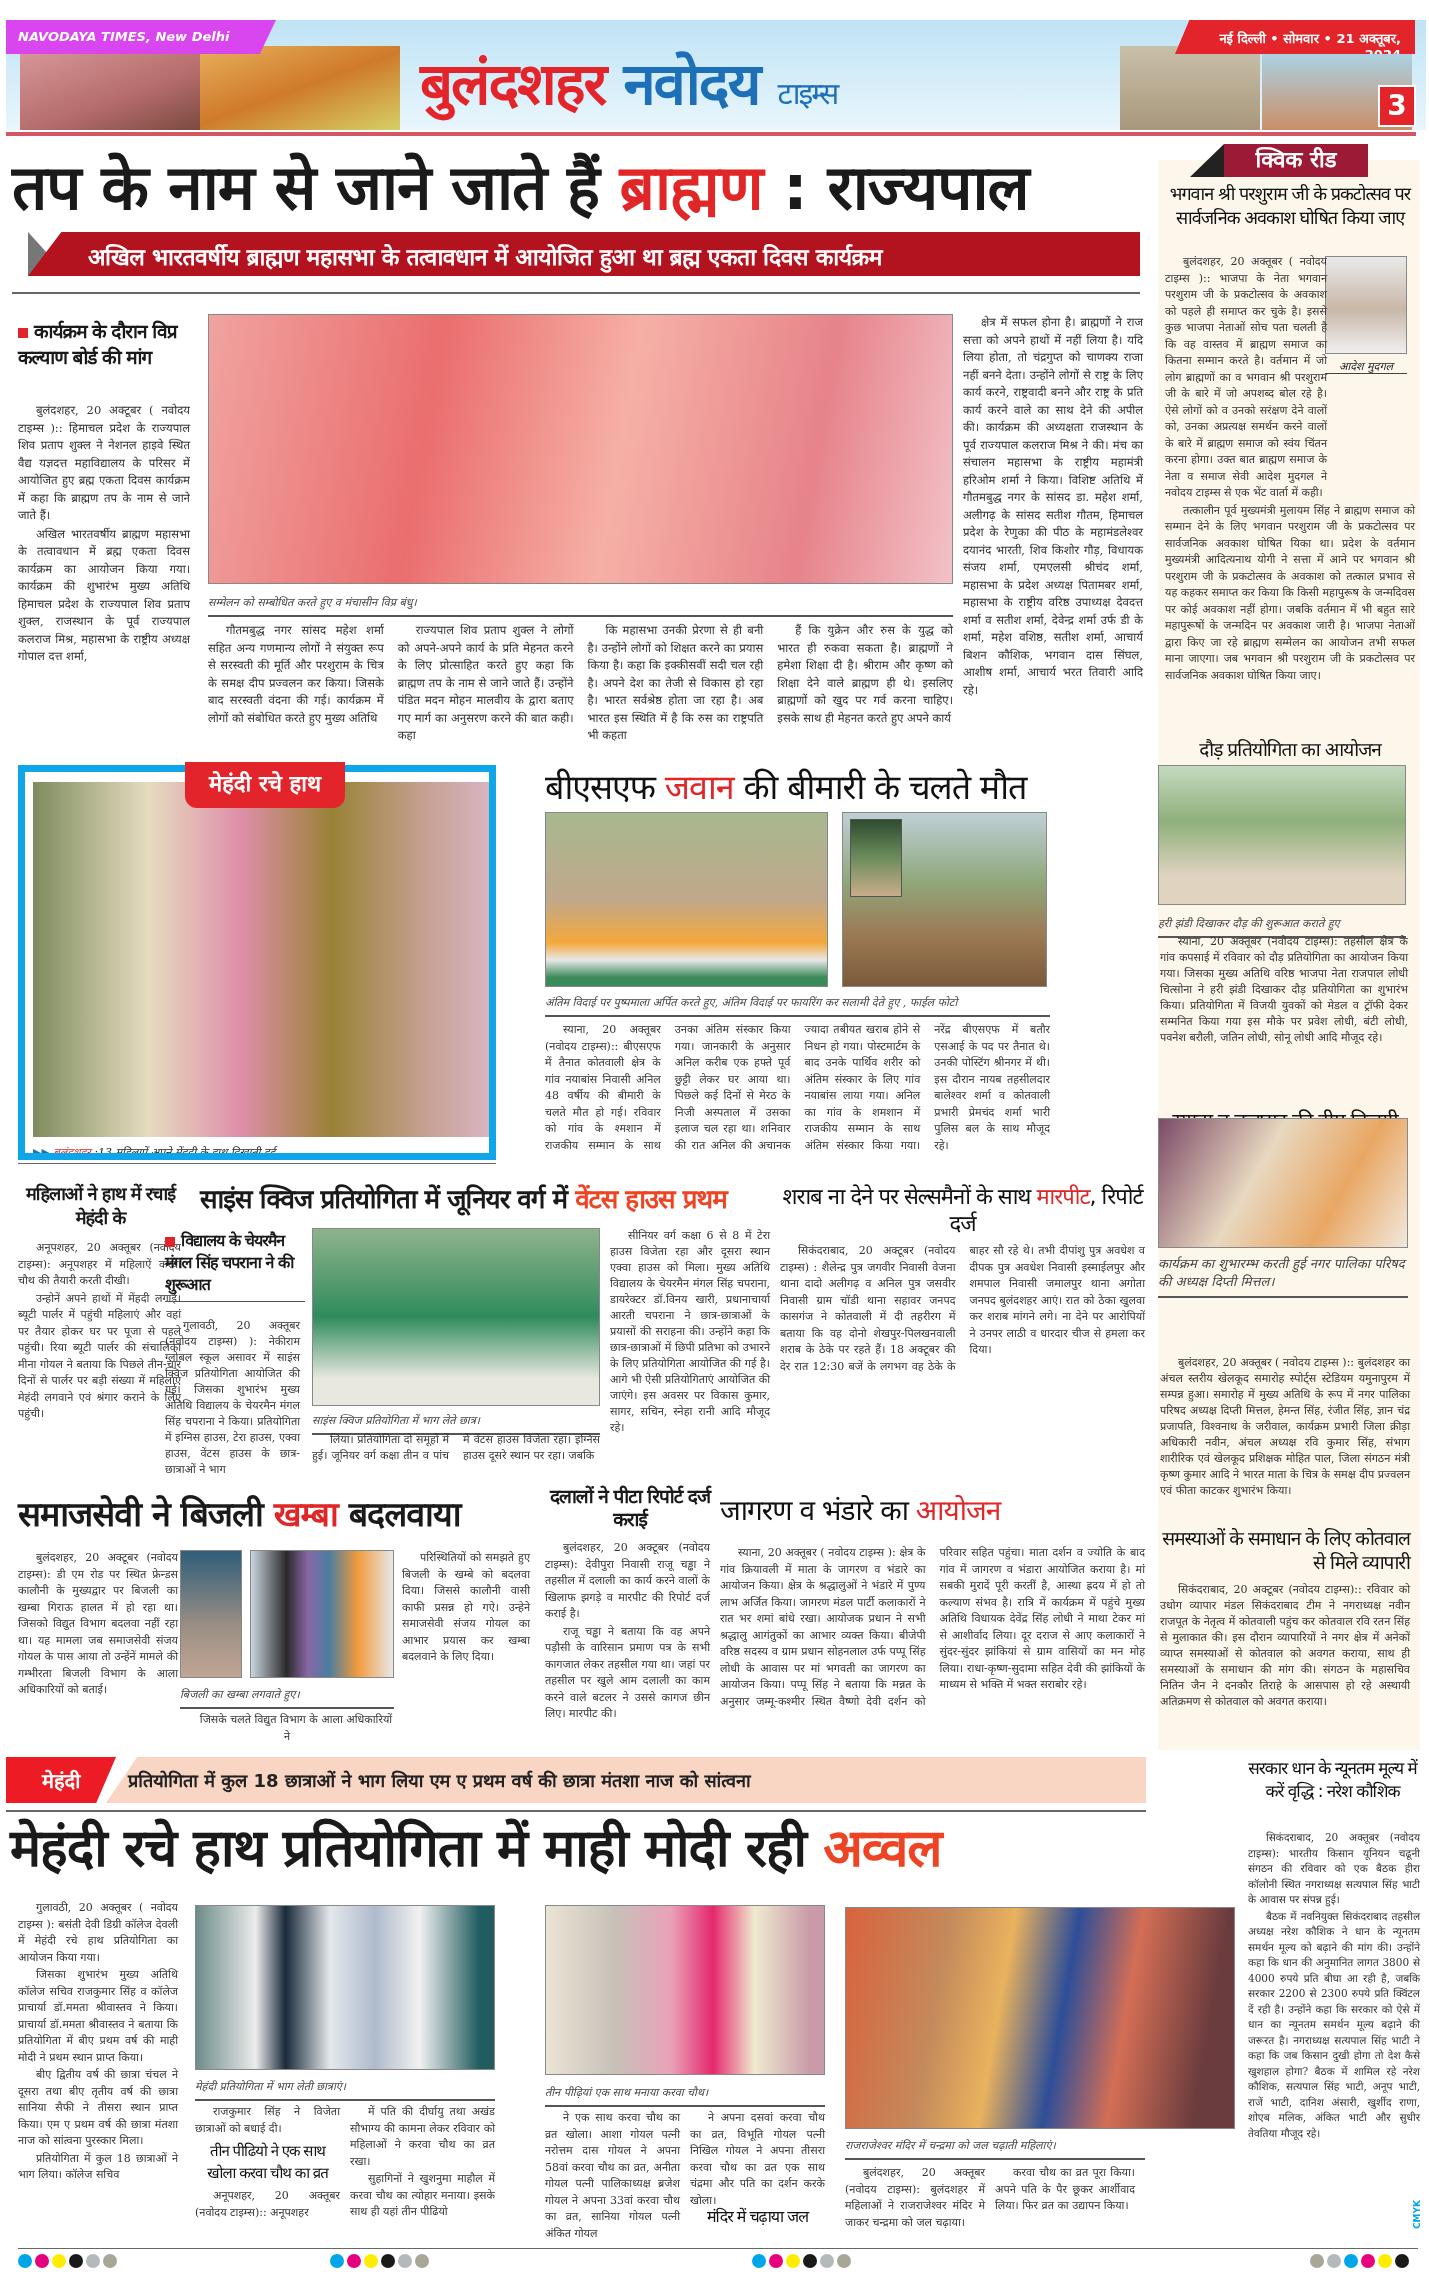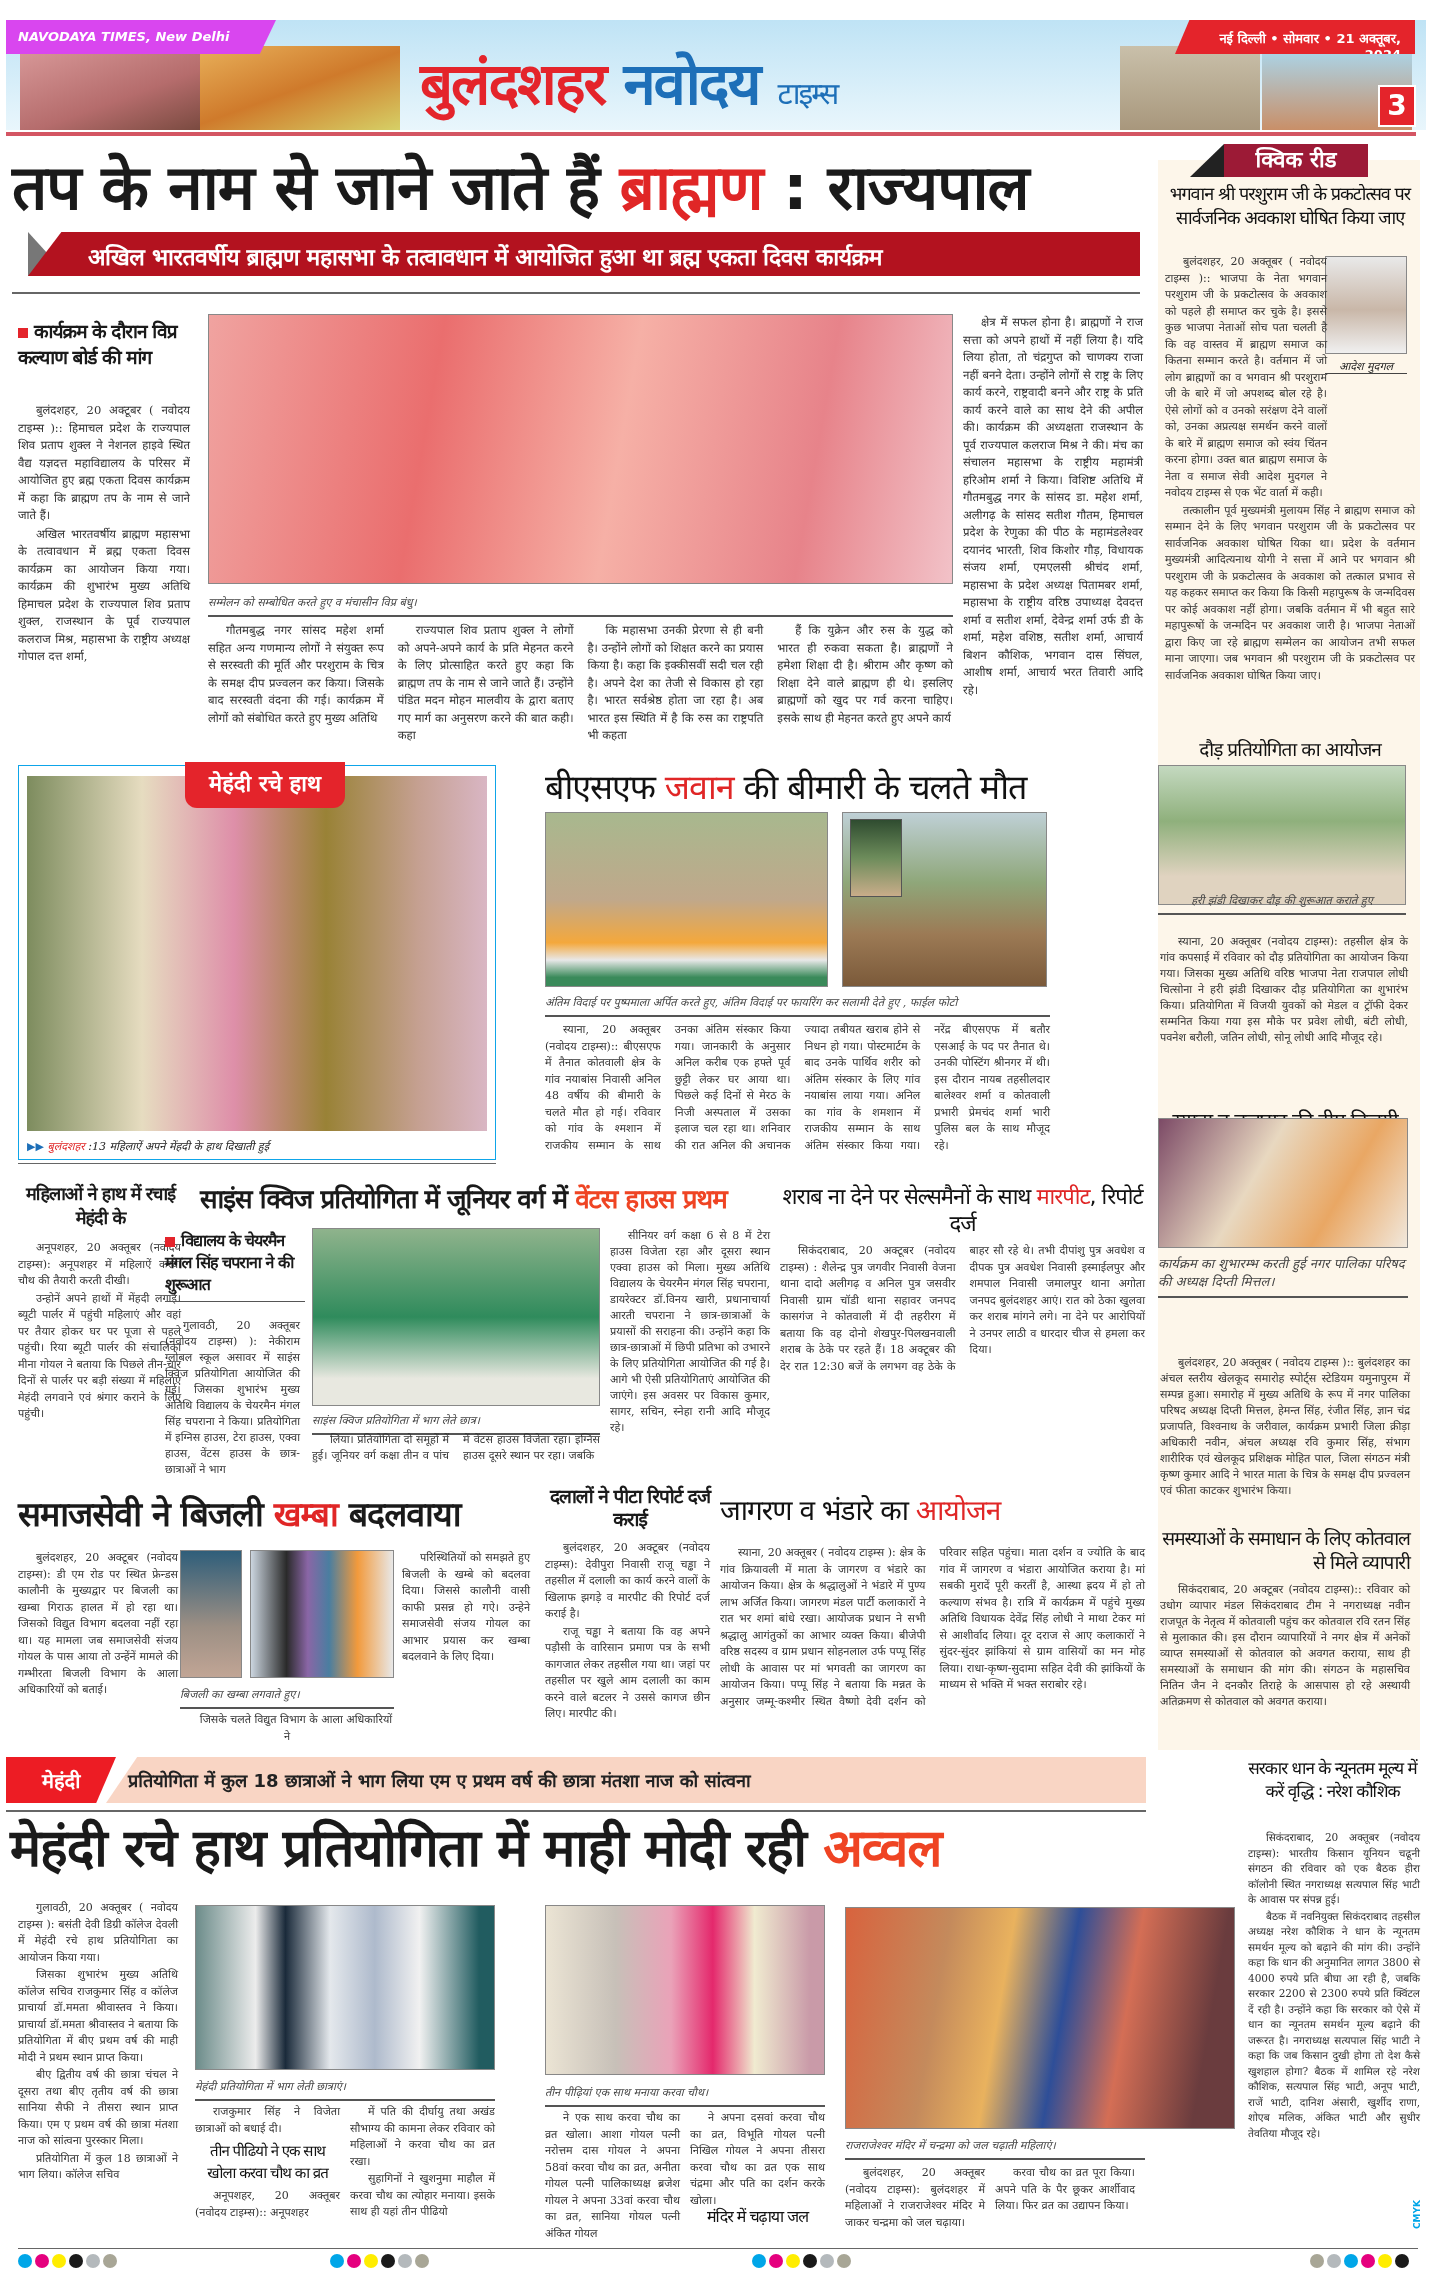--- a/index.html
+++ b/index.html
@@ -95,38 +95,38 @@
 <div class="abs hd" style="left:1165px;top:182px;width:250px;font-size:18px;line-height:24px;text-align:center;font-weight:normal;color:#111;">भगवान श्री परशुराम जी के प्रकटोत्सव पर सार्वजनिक अवकाश घोषित किया जाए</div>
 <div class="photo" style="left:1325px;top:256px;width:82px;height:98px;background:linear-gradient(180deg,#e9e9e9,#c9b7a8 55%,#f0f0f0);"></div>
 <div class="abs" style="left:1325px;top:358px;width:82px;font-family:'DejaVu Serif',serif;font-style:italic;font-size:11px;text-align:center;border-bottom:1px solid #444;">आदेश मुदगल</div>
 <div class="abs body-text" style="left:1165px;top:254px;width:250px;font-size:11px;line-height:16.5px;">
   <p style="padding-right:88px;">बुलंदशहर, 20 अक्तूबर ( नवोदय टाइम्स ):: भाजपा के नेता भगवान परशुराम जी के प्रकटोत्सव के अवकाश को पहले ही समाप्त कर चुके है। इससे कुछ भाजपा नेताओं सोच पता चलती है कि वह वास्तव में ब्राह्मण समाज का कितना सम्मान करते है। वर्तमान में जो लोग ब्राह्मणों का व भगवान श्री परशुराम जी के बारे में जो अपशब्द बोल रहे है। ऐसे लोगों को व उनको सरंक्षण देने वालों को, उनका अप्रत्यक्ष समर्थन करने वालों के बारे में ब्राह्मण समाज को स्वंय चिंतन करना होगा। उक्त बात ब्राह्मण समाज के नेता व समाज सेवी आदेश मुदगल ने नवोदय टाइम्स से एक भेंट वार्ता में कही।</p>
   <p>तत्कालीन पूर्व मुख्यमंत्री मुलायम सिंह ने ब्राह्मण समाज को सम्मान देने के लिए भगवान परशुराम जी के प्रकटोत्सव पर सार्वजनिक अवकाश घोषित यिका था। प्रदेश के वर्तमान मुख्यमंत्री आदित्यनाथ योगी ने सत्ता में आने पर भगवान श्री परशुराम जी के प्रकटोत्सव के अवकाश को तत्काल प्रभाव से यह कहकर समाप्त कर किया कि किसी महापुरूष के जन्मदिवस पर कोई अवकाश नहीं होगा। जबकि वर्तमान में भी बहुत सारे महापुरूषों के जन्मदिन पर अवकाश जारी है। भाजपा नेताओं द्वारा किए जा रहे ब्राह्मण सम्मेलन का आयोजन तभी सफल माना जाएगा। जब भगवान श्री परशुराम जी के प्रकटोत्सव पर सार्वजनिक अवकाश घोषित किया जाए।</p>
 </div>
 
 <div class="abs hd" style="left:1165px;top:736px;width:250px;font-size:19px;text-align:center;font-weight:normal;color:#111;">दौड़ प्रतियोगिता का आयोजन</div>
 <div class="photo" style="left:1158px;top:765px;width:248px;height:140px;background:linear-gradient(180deg,#c4d9c0,#8fb07c 40%,#e0d3c0 80%);"></div>
-<div class="abs caption" style="left:1158px;top:888px;width:248px;text-align:center;">हरी झंडी दिखाकर दौड़ की शुरूआत कराते हुए</div>
+<div class="abs caption" style="left:1158px;top:911px;width:248px;">हरी झंडी दिखाकर दौड़ की शुरूआत कराते हुए</div>
 <div class="abs body-text" style="left:1160px;top:934px;width:248px;font-size:11px;line-height:16px;">
     <p>स्याना, 20 अक्तूबर (नवोदय टाइम्स): तहसील क्षेत्र के गांव कपसाई में रविवार को दौड़ प्रतियोगिता का आयोजन किया गया। जिसका मुख्य अतिथि वरिष्ठ भाजपा नेता राजपाल लोधी चित्सोना ने हरी झंडी दिखाकर दौड़ प्रतियोगिता का शुभारंभ किया। प्रतियोगिता में विजयी युवकों को मेडल व ट्रॉफी देकर सम्मनित किया गया इस मौके पर प्रवेश लोधी, बंटी लोधी, पवनेश बरौली, जतिन लोधी, सोनू लोधी आदि मौजूद रहे।</p>
   </div>
 
 <div class="abs hd" style="left:1160px;top:1060px;width:250px;font-size:21px;line-height:26px;text-align:center;font-weight:normal;color:#111;margin-top:48px;">स्याना व बृजघाट की टीम विजयी रही</div>
 <div class="photo" style="left:1158px;top:1118px;width:250px;height:130px;background:linear-gradient(120deg,#7c4a66,#e8d8c0 40%,#e9a764 70%,#f1e8dc);"></div>
 <div class="abs caption" style="left:1158px;top:1250px;width:250px;font-size:13px;">कार्यक्रम का शुभारम्भ करती हुई नगर पालिका परिषद की अध्यक्ष दिप्ती मित्तल।</div>
 <div class="abs body-text" style="left:1160px;top:1355px;width:250px;font-size:11px;line-height:16px;">
     <p>बुलंदशहर, 20 अक्तूबर ( नवोदय टाइम्स ):: बुलंदशहर का अंचल स्तरीय खेलकूद समारोह स्पोर्ट्स स्टेडियम यमुनापुरम में सम्पन्न हुआ। समारोह में मुख्य अतिथि के रूप में नगर पालिका परिषद अध्यक्ष दिप्ती मित्तल, हेमन्त सिंह, रंजीत सिंह, ज्ञान चंद्र प्रजापति, विश्वनाथ के जरीवाल, कार्यक्रम प्रभारी जिला क्रीड़ा अधिकारी नवीन, अंचल अध्यक्ष रवि कुमार सिंह, संभाग शारीरिक एवं खेलकूद प्रशिक्षक मोहित पाल, जिला संगठन मंत्री कृष्ण कुमार आदि ने भारत माता के चित्र के समक्ष दीप प्रज्वलन एवं फीता काटकर शुभारंभ किया।</p>
   </div>
 
 <div class="abs hd" style="left:1160px;top:1526px;width:250px;font-size:19px;line-height:24px;text-align:right;font-weight:normal;color:#111;">समस्याओं के समाधान के लिए कोतवाल से मिले व्यापारी</div>
 <div class="abs body-text" style="left:1160px;top:1582px;width:250px;font-size:11px;line-height:16px;">
     <p>सिकंदराबाद, 20 अक्टूबर (नवोदय टाइम्स):: रविवार को उधोग व्यापार मंडल सिकंदराबाद टीम ने नगराध्यक्ष नवीन राजपूत के नेतृत्व में कोतवाली पहुंच कर कोतवाल रवि रतन सिंह से मुलाकात की। इस दौरान व्यापारियों ने नगर क्षेत्र में अनेकों व्याप्त समस्याओं से कोतवाल को अवगत कराया, साथ ही समस्याओं के समाधान की मांग की। संगठन के महासचिव नितिन जैन ने दनकौर तिराहे के आसपास हो रहे अस्थायी अतिक्रमण से कोतवाल को अवगत कराया।</p>
   </div>
 
-<div class="photo" style="left:18px;top:765px;width:478px;height:395px;background:#fff;border:1px solid #0ea5e9;">
+<div class="photo" style="left:18px;top:765px;width:478px;height:395px;background:#fff;border:7px solid #0ea5e9;">
   <div style="position:absolute;left:8px;top:10px;width:460px;height:355px;background:linear-gradient(90deg,#7d8c5e 0%,#e6dcc0 25%,#de8fa9 45%,#998236 65%,#c5a091 85%,#d9b6c4 100%);"></div>
   <div style="position:absolute;left:8px;top:372px;font-family:'DejaVu Serif',serif;font-style:italic;font-size:11px;">
     <span style="color:#1d6fb8;">▶▶</span>
     <span class="red">बुलंदशहर</span>
     <span>:13 महिलाऐं अपने मेंहदी के हाथ दिखाती हुई</span>
   </div>
 </div>
 <div class="abs mehndi-tag">मेहंदी रचे हाथ</div>
 
 <div class="abs hd" style="left:545px;top:763px;width:600px;font-size:34px;font-weight:normal;color:#111;">

